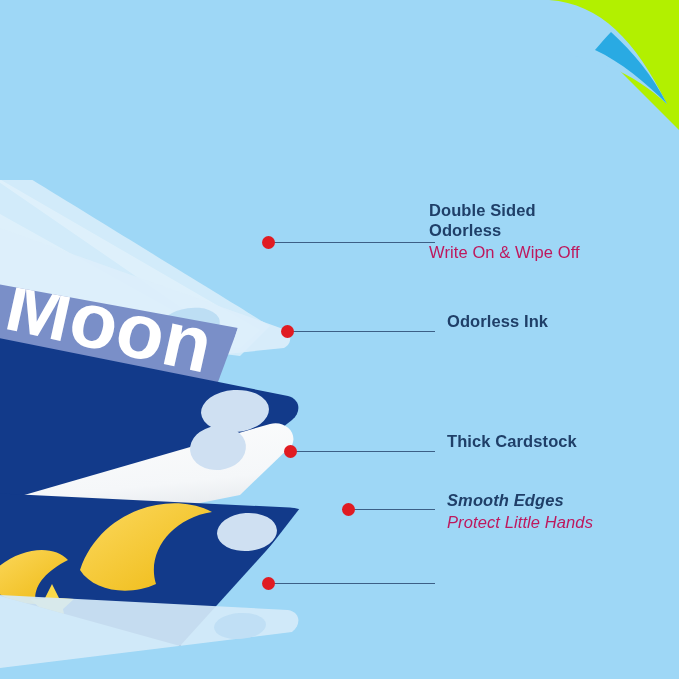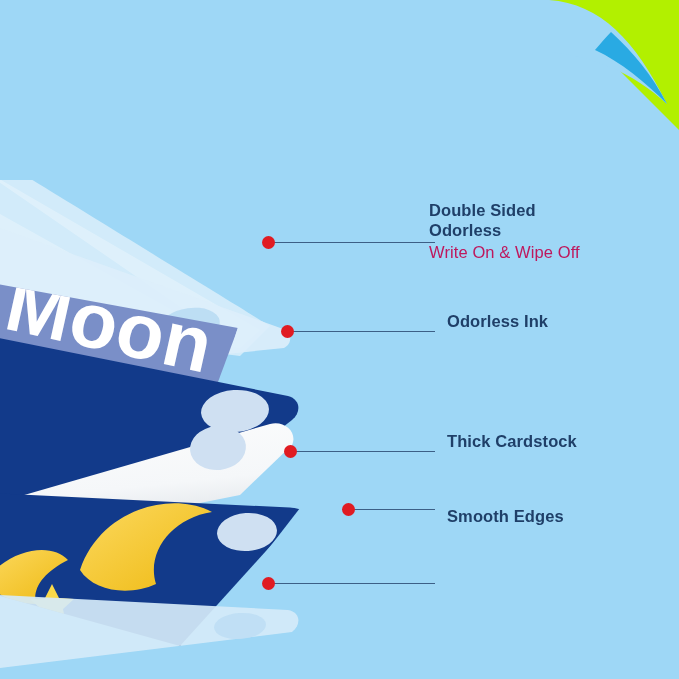--- a/index.html
+++ b/index.html
@@ -167,18 +167,19 @@
   </div>
 
   <div class="callout" style="left:447px;top:311px;">
     <div class="c-title">Odorless Ink</div>
   </div>
 
   <div class="callout" style="left:447px;top:431px;">
     <div class="c-title">Thick Cardstock</div>
   </div>
 
-  <div class="callout" style="left:447px;top:506px;">
+  <div class="callout" style="left:447px;top:490px;font-style:italic;">
     <div class="c-title">Smooth Edges</div>
+    <div class="c-sub">Protect Little Hands</div>
   </div>
 
 
 </div>
 
 </body></html>

